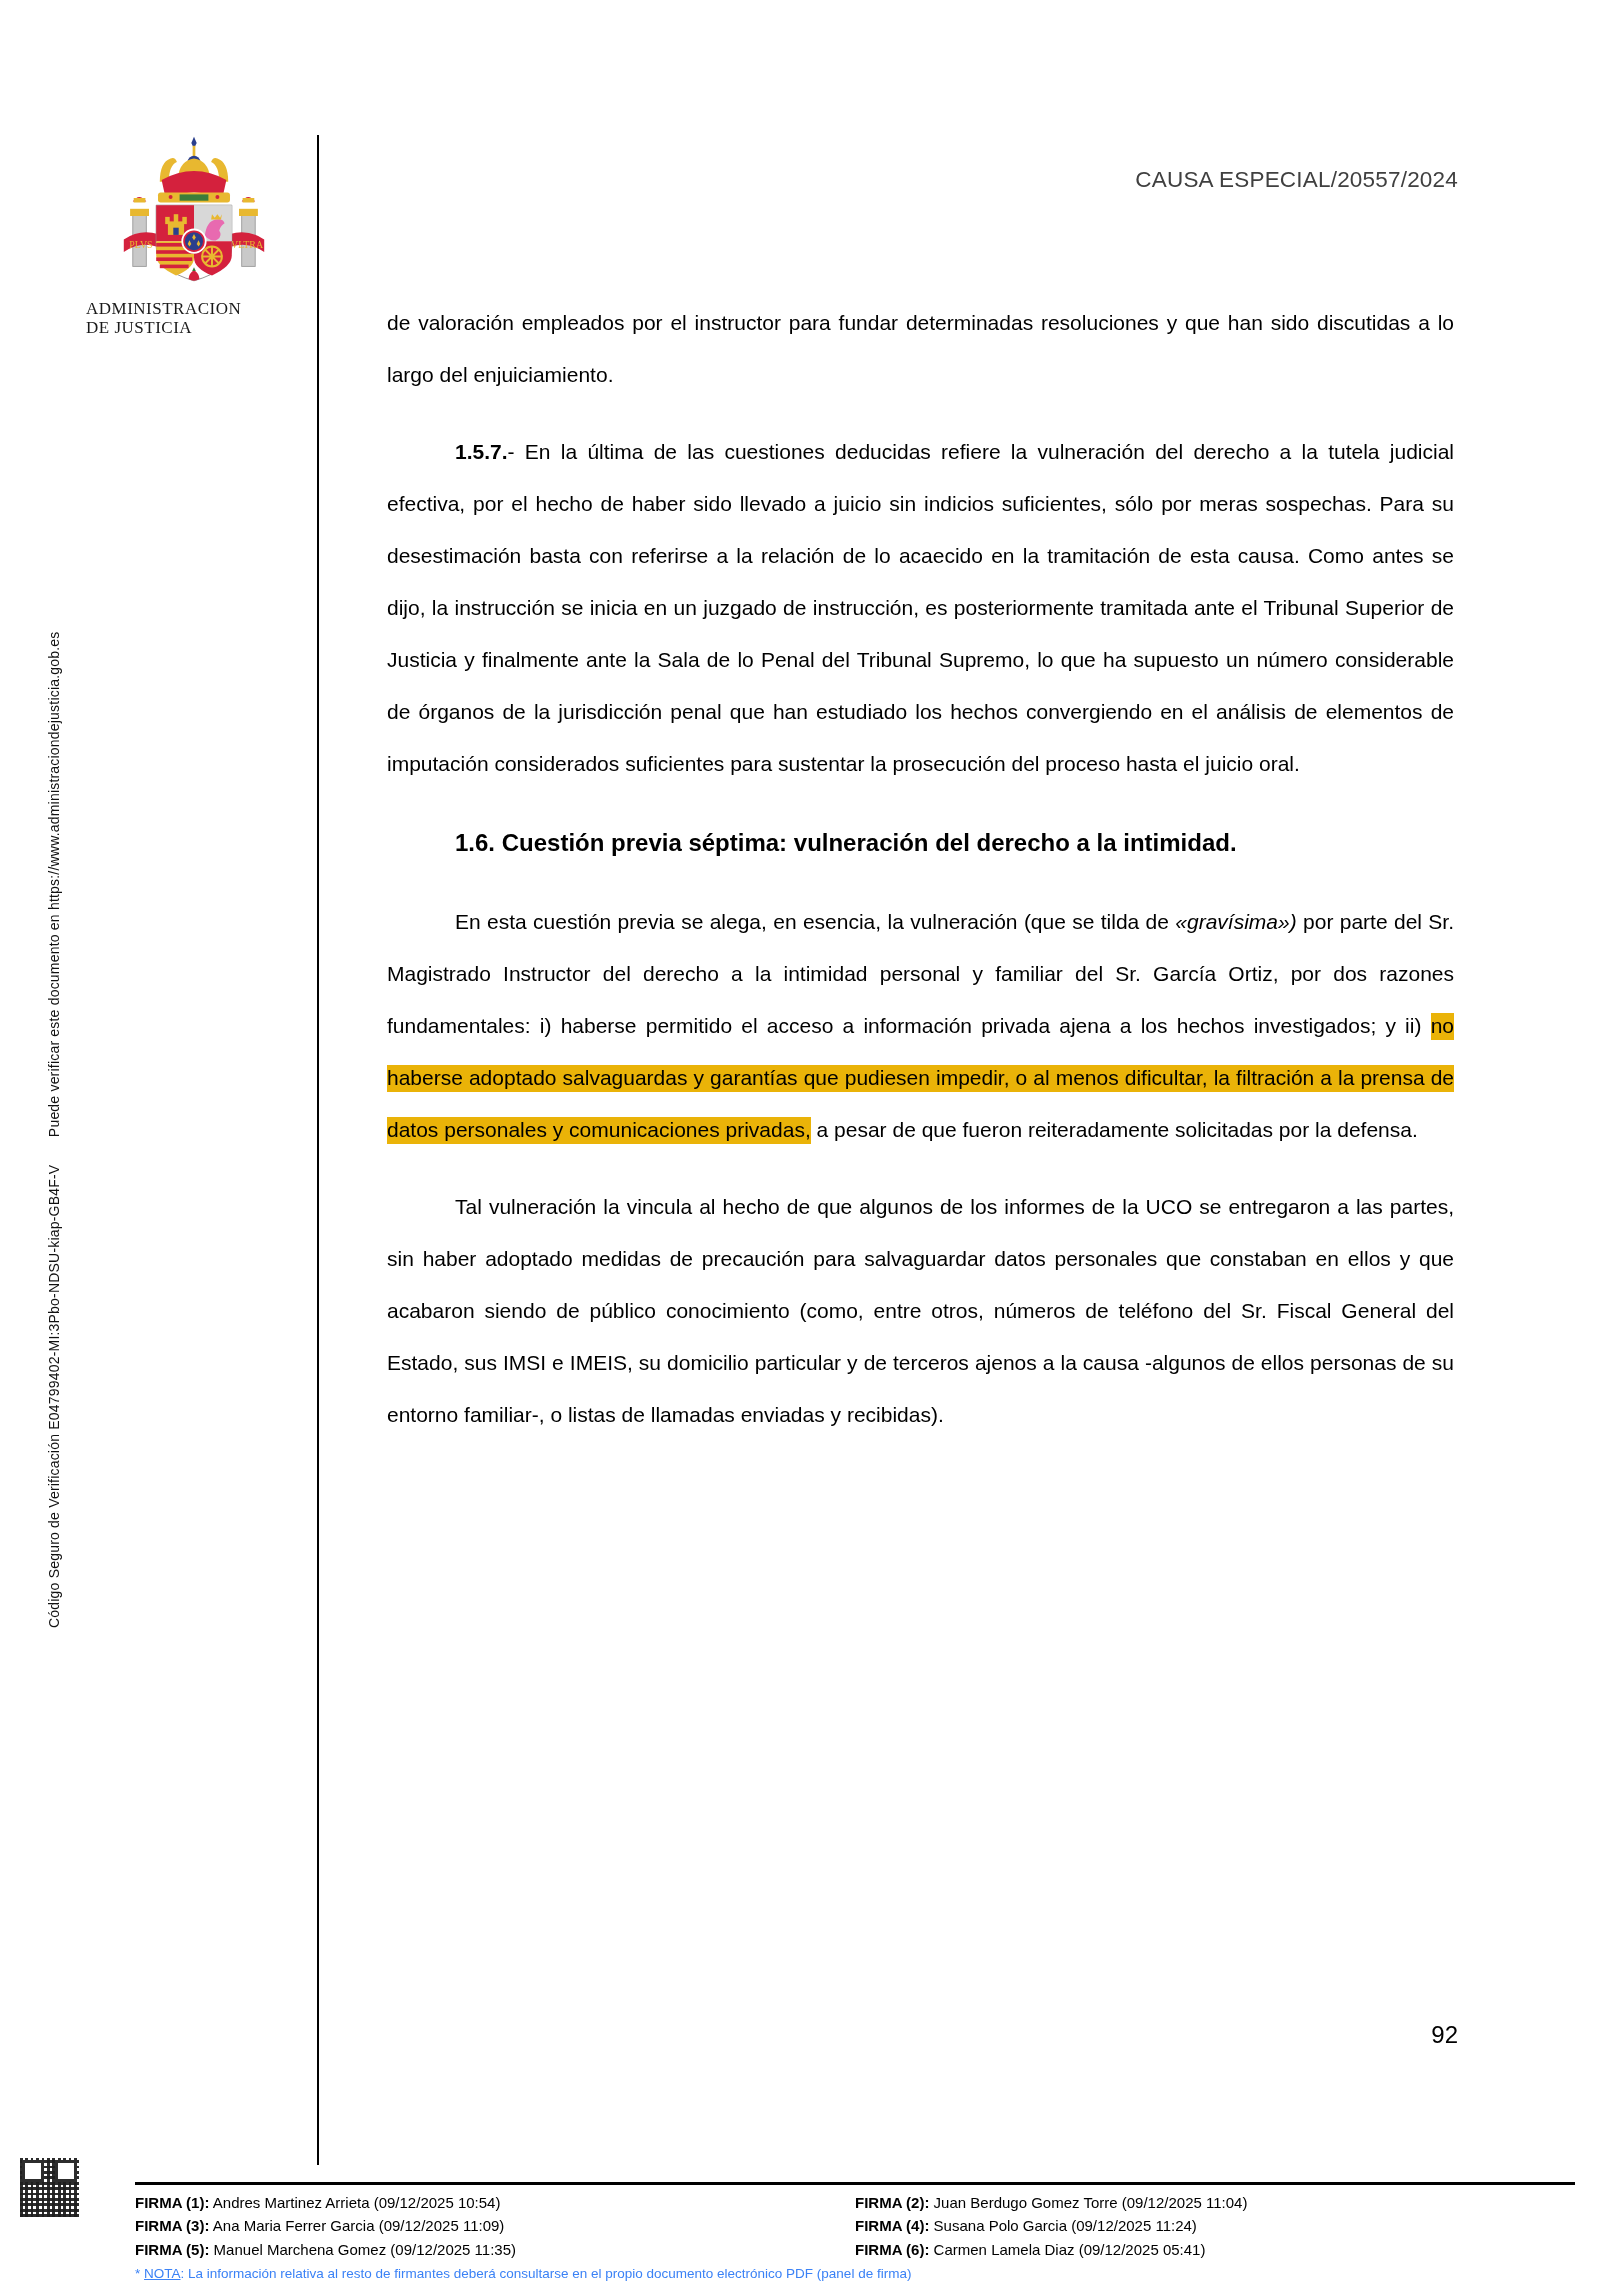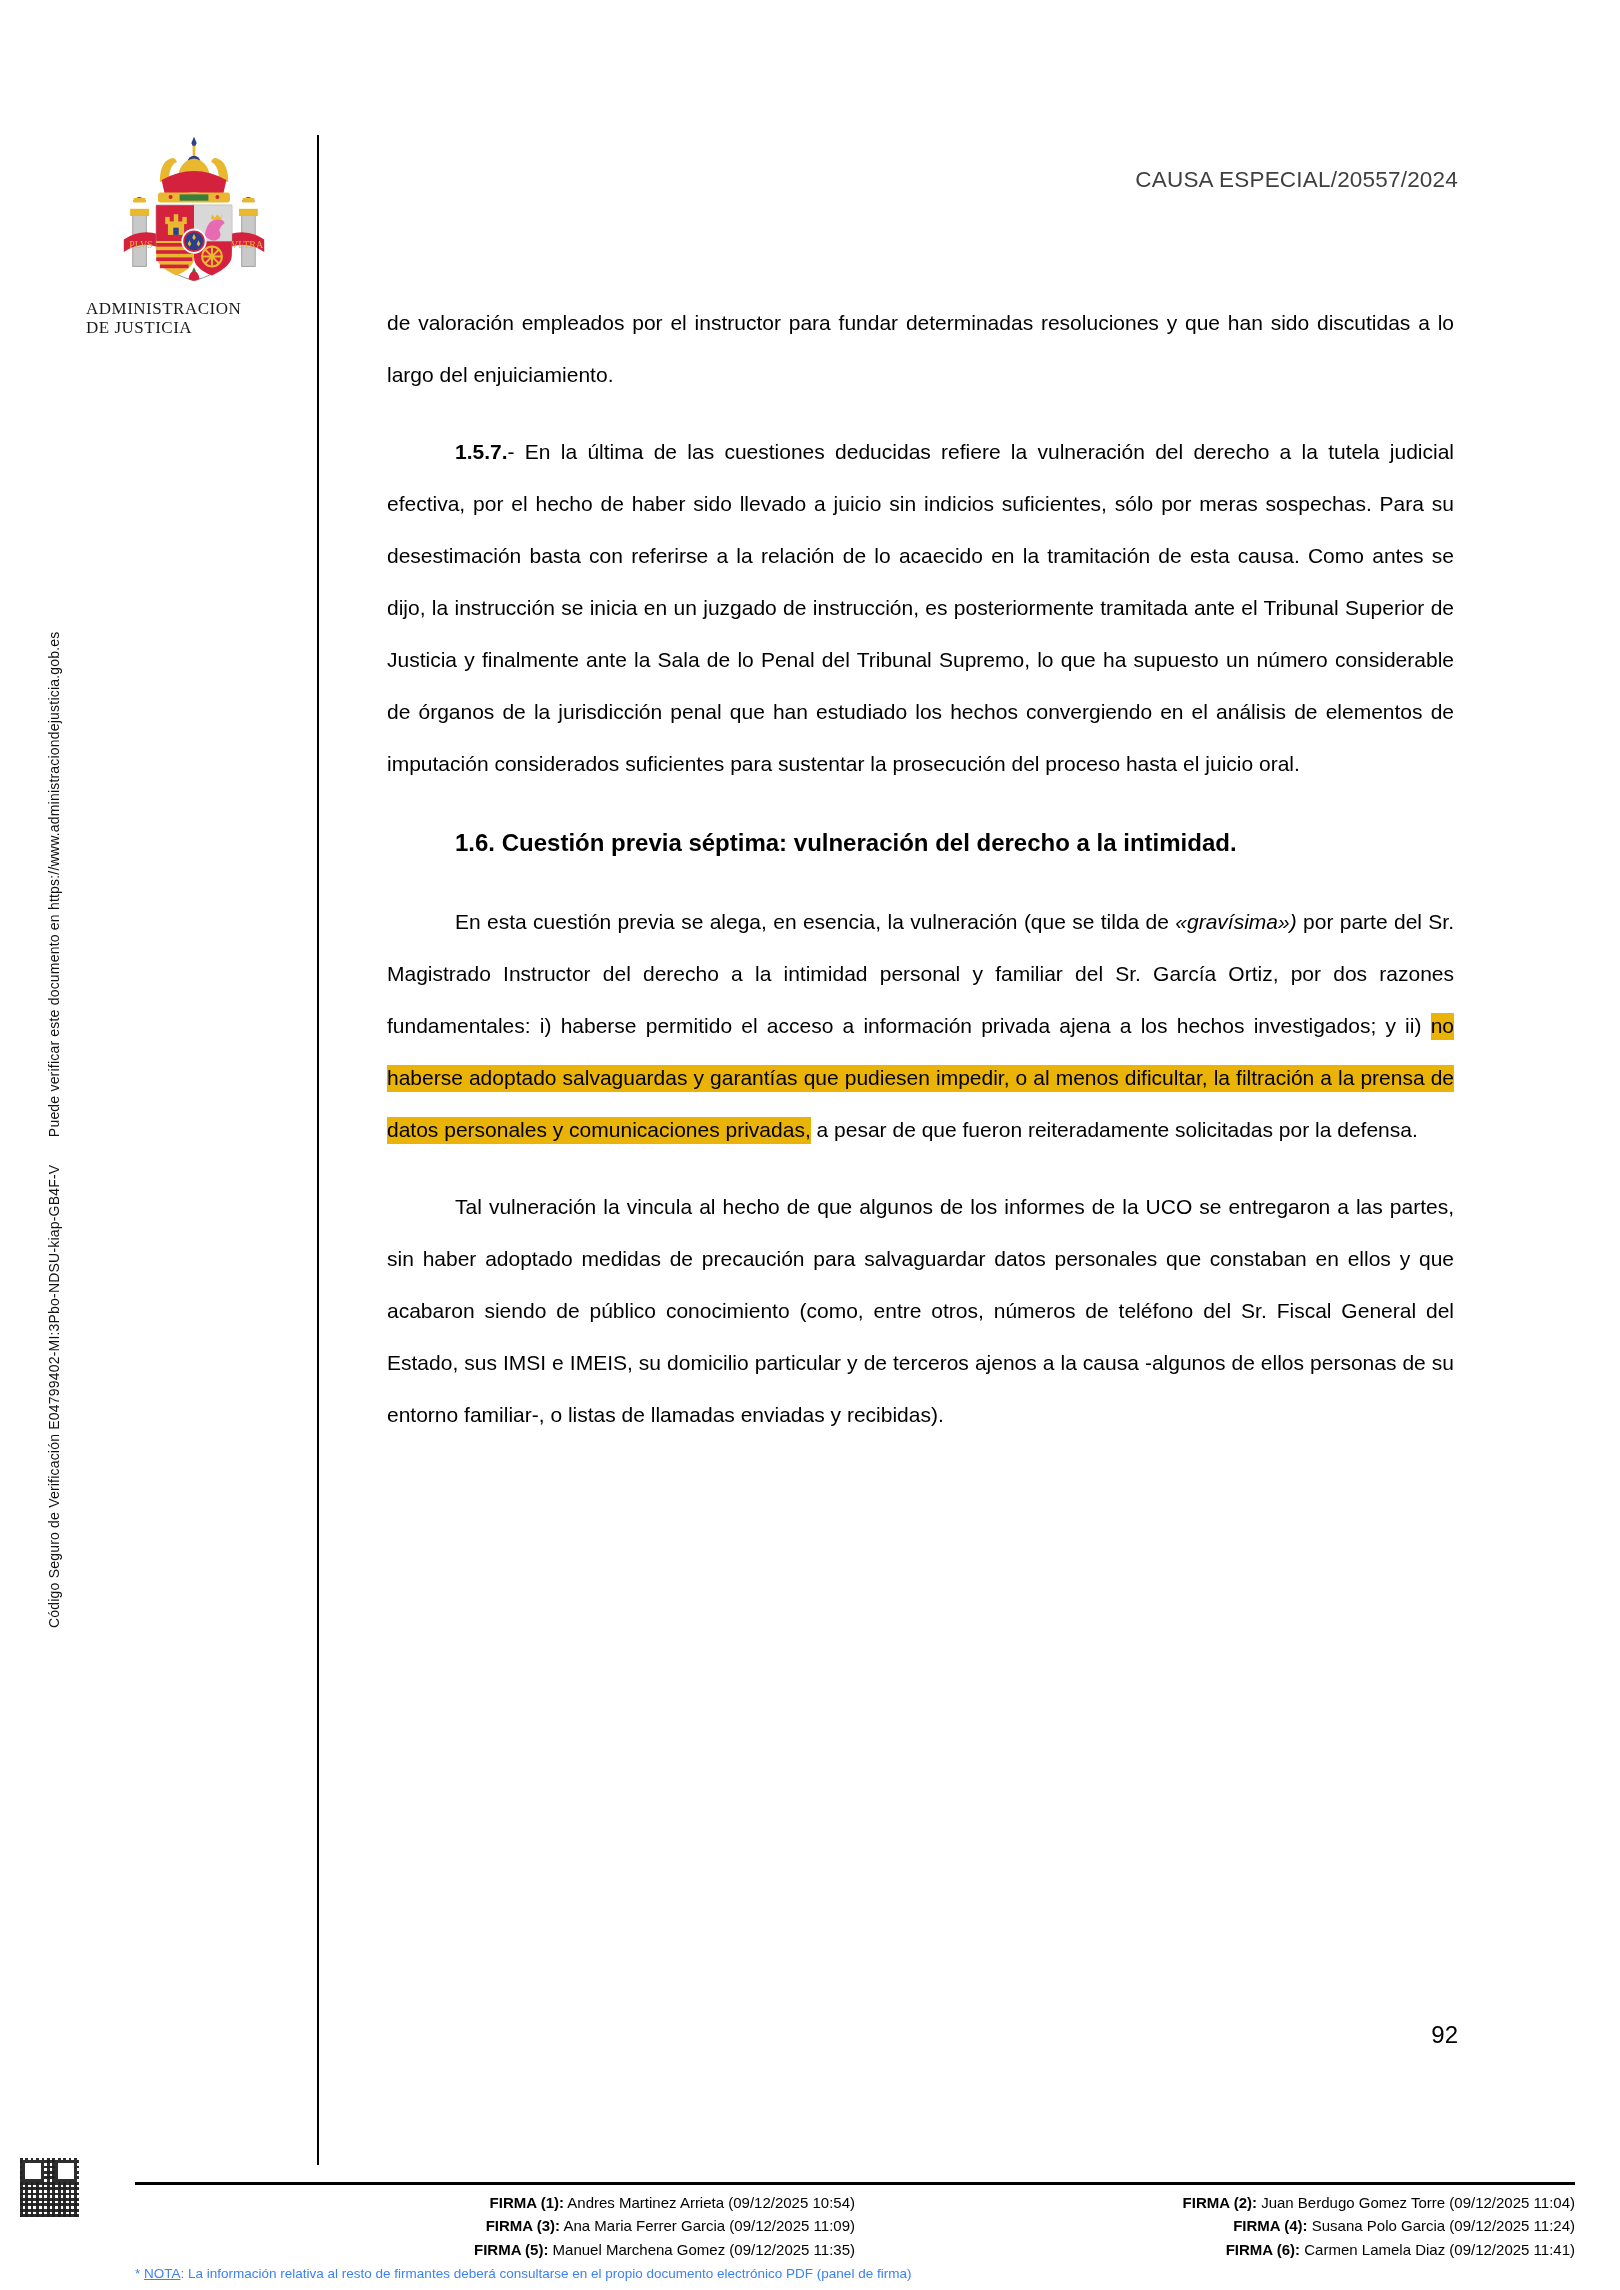--- a/index.html
+++ b/index.html
@@ -169,21 +169,20 @@
     margin-bottom: 7.2px;
   }
   .sig-grid {
     display: grid;
     grid-template-columns: 1fr 1fr;
     column-gap: 0px;
     row-gap: 0.9px;
     font-size: 15px;
     line-height: 22.5px;
     color: #000;
-    text-align: right;
   }
   .sig-cell { white-space: nowrap; }
   .sig-cell .sig-label { font-weight: bold; }
   .footer-note {
     margin-top: 3.6px;
     font-size: 13.5px;
     line-height: 18px;
     color: #3b82f6;
   }
   .footer-note .nota-u { text-decoration: underline; }
@@ -307,19 +306,19 @@
   <div class="page-num">92</div>
 
   <div class="footer">
     <div class="footer-rule"></div>
     <div class="sig-grid">
       <div class="sig-cell"><span class="sig-label">FIRMA (1):</span> <span>Andres Martinez Arrieta (09/12/2025 10:54)</span></div>
       <div class="sig-cell"><span class="sig-label">FIRMA (2):</span> <span>Juan Berdugo Gomez Torre (09/12/2025 11:04)</span></div>
       <div class="sig-cell"><span class="sig-label">FIRMA (3):</span> <span>Ana Maria Ferrer Garcia (09/12/2025 11:09)</span></div>
       <div class="sig-cell"><span class="sig-label">FIRMA (4):</span> <span>Susana Polo Garcia (09/12/2025 11:24)</span></div>
       <div class="sig-cell"><span class="sig-label">FIRMA (5):</span> <span>Manuel Marchena Gomez (09/12/2025 11:35)</span></div>
-      <div class="sig-cell"><span class="sig-label">FIRMA (6):</span> <span>Carmen Lamela Diaz (09/12/2025 11:41)</span></div>
+      <div class="sig-cell"><span class="sig-label">FIRMA (6):</span> <span>Carmen Lamela Diaz (09/12/2025 05:41)</span></div>
     </div>
     <div class="footer-note"><span>* </span><span class="nota-u">NOTA</span><span>: La información relativa al resto de firmantes deberá consultarse en el propio documento electrónico PDF (panel de firma)</span></div>
   </div>
 
 </div>
 
 
 </body></html>

